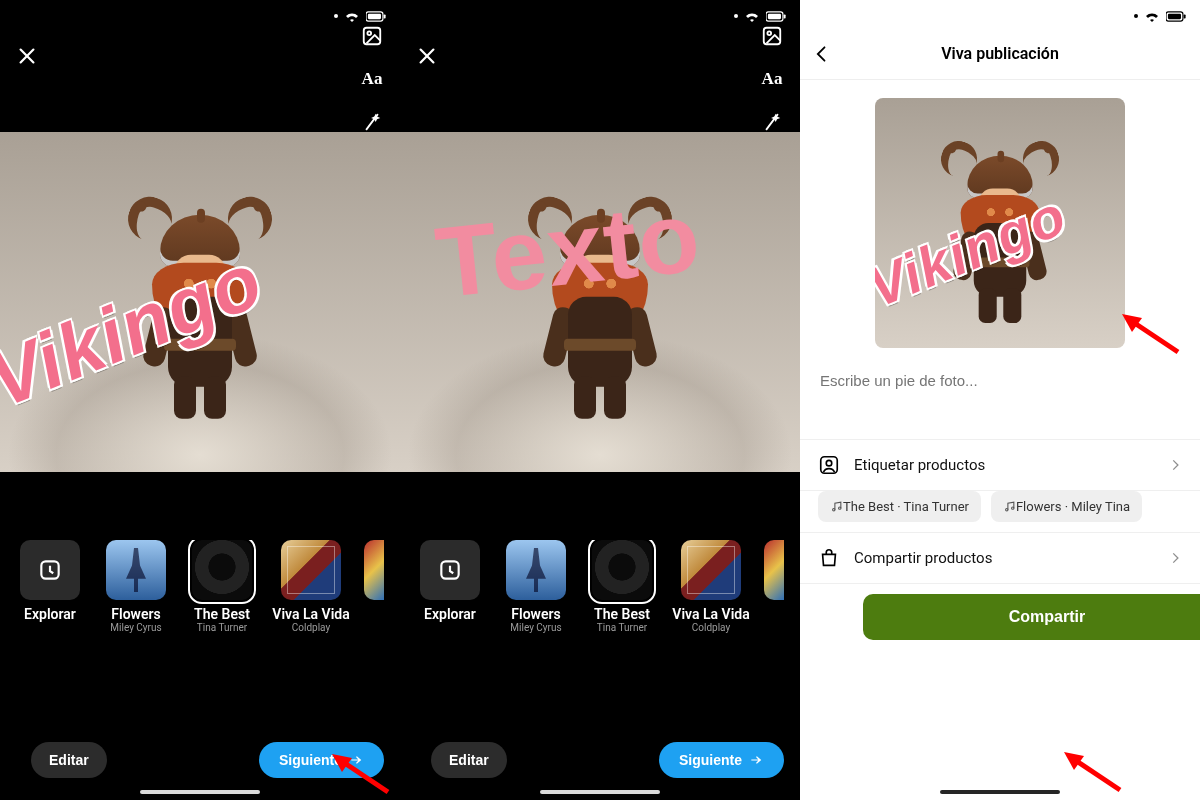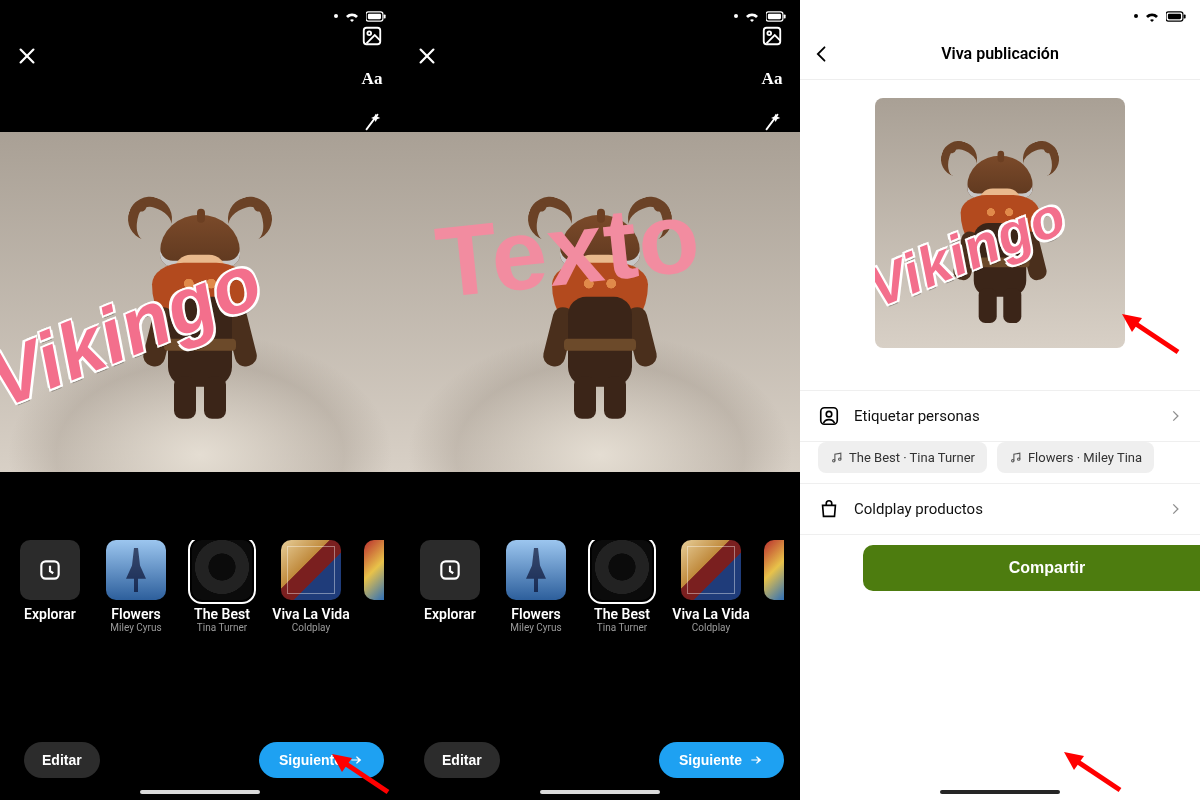--- a/index.html
+++ b/index.html
@@ -112,21 +112,21 @@
   .music-artist{ font-size:10px;color:#9b9b9b;white-space:nowrap;overflow:hidden;text-overflow:ellipsis;}
   .album.a1{ background:linear-gradient(180deg,#9cc6ef,#2d5f9c); }
   .album.a1::after{content:"";position:absolute;left:20px;top:8px;width:20px;height:44px;background:rgba(0,0,30,.6);clip-path:polygon(40% 0,60% 0,70% 40%,100% 70%,60% 70%,60% 100%,40% 100%,40% 70%,0 70%,30% 40%);}
   .album.a2{ background:radial-gradient(circle at 50% 45%, #0b0b0b 0 30%, #222 31% 60%, #0b0b0b 61% 100%); }
   .album.a3{ background:linear-gradient(135deg,#e8cf9a,#c08a3c 40%,#7a1f1f 41% 60%,#1f3c7a 61% 100%); position:relative;}
   .album.a3::after{content:"";position:absolute;inset:6px;border:1px solid rgba(255,255,255,.4);}
   .album.a4{ background:linear-gradient(135deg,#b92e2e,#e8c24a 50%,#2d6fb9);}
   
   
   .bottombar{
-    position:absolute;left:8px;right:0;bottom:22px;
+    position:absolute;left:15px;right:0;bottom:22px;
     display:flex;justify-content:space-between;align-items:center;
     padding:0 16px;
   }
   .btn-edit{
     background:#2c2c2c;color:#fff;border:none;border-radius:22px;
     padding:10px 18px;font-size:14px;font-weight:600;
   }
   .btn-next{
     background:#1ea1f2;color:#fff;border:none;border-radius:22px;
     padding:10px 20px;font-size:14px;font-weight:600;
@@ -158,21 +158,21 @@
   .divider{height:1px;background:#efefef;margin:0;}
   .big-gap{ height:34px; }
 
   .option-row{
     display:flex;align-items:center;gap:14px;padding:14px 18px;
     font-size:15px;color:#111;position:relative;
   }
   .option-row .chev{ margin-left:auto;color:#888;}
   .chips{ display:flex;gap:10px;padding:0 18px 10px; overflow:hidden;}
   .chip{
-    display:flex;align-items:center;gap:6px;
+    display:flex;align-items:center;
     background:#efefef;border-radius:8px;padding:8px 12px;font-size:13px;color:#333;
     white-space:nowrap;
   }
 
   .share-wrap{ padding:10px 16px 0; }
   .btn-share{
     width:100%;background:#4d7c0f;color:#fff;border:none;border-radius:10px;
     padding:14px 0;font-size:16px;font-weight:600;margin-left:47px;
   }
 </style>
@@ -453,32 +453,33 @@
       <div class="overlay-text ov-vikingo ov-vikingo-sm">Vikingo</div>
     </div>
     <div class="arrow" style="right:18px;top:230px">
       <svg width="64" height="46">
           <path d="M60 42 L12 10" stroke="#ff0000" stroke-width="5"></path>
           <polygon points="4,4 24,8 14,22" fill="#ff0000"></polygon>
         </svg>
     </div>
   </div>
 
+  <input class="caption-field" placeholder="Escribe un pie de foto..." style="">
   <div class="big-gap"></div>
   <div class="divider"></div>
 
   <div class="option-row">
     <span class="icon">
         <svg width="22" height="22" viewBox="0 0 24 24" fill="none" stroke="#000" stroke-width="1.8">
           <rect x="3" y="3" width="18" height="18" rx="4"></rect>
           <circle cx="12" cy="10" r="3"></circle>
           <path d="M6 20c1-3 4-4 6-4s5 1 6 4"></path>
         </svg>
       </span>
-    <span>Etiquetar personas</span>
+    <span>Etiquetar productos</span>
     <span class="chev icon">
         <svg width="14" height="14" viewBox="0 0 24 24">
           <path fill="none" stroke="#8e8e8e" stroke-width="2.2" d="M9 4l8 8-8 8"></path>
         </svg>
       </span>
   </div>
   <div class="divider"></div>
 
   <div class="chips">
     <div class="chip">
@@ -500,21 +501,21 @@
   </div>
   <div class="divider"></div>
 
   <div class="option-row">
     <span class="icon">
         <svg width="22" height="22" viewBox="0 0 24 24" fill="none" stroke="#000" stroke-width="1.8">
           <path d="M5 8h14l-1 12H6z"></path>
           <path d="M9 8V6a3 3 0 016 0v2"></path>
         </svg>
       </span>
-    <span>Coldplay productos</span>
+    <span>Compartir productos</span>
     <span class="chev icon">
         <svg width="14" height="14" viewBox="0 0 24 24">
           <path fill="none" stroke="#8e8e8e" stroke-width="2.2" d="M9 4l8 8-8 8"></path>
         </svg>
       </span>
   </div>
   <div class="divider"></div>
 
 
   <div class="share-wrap">

